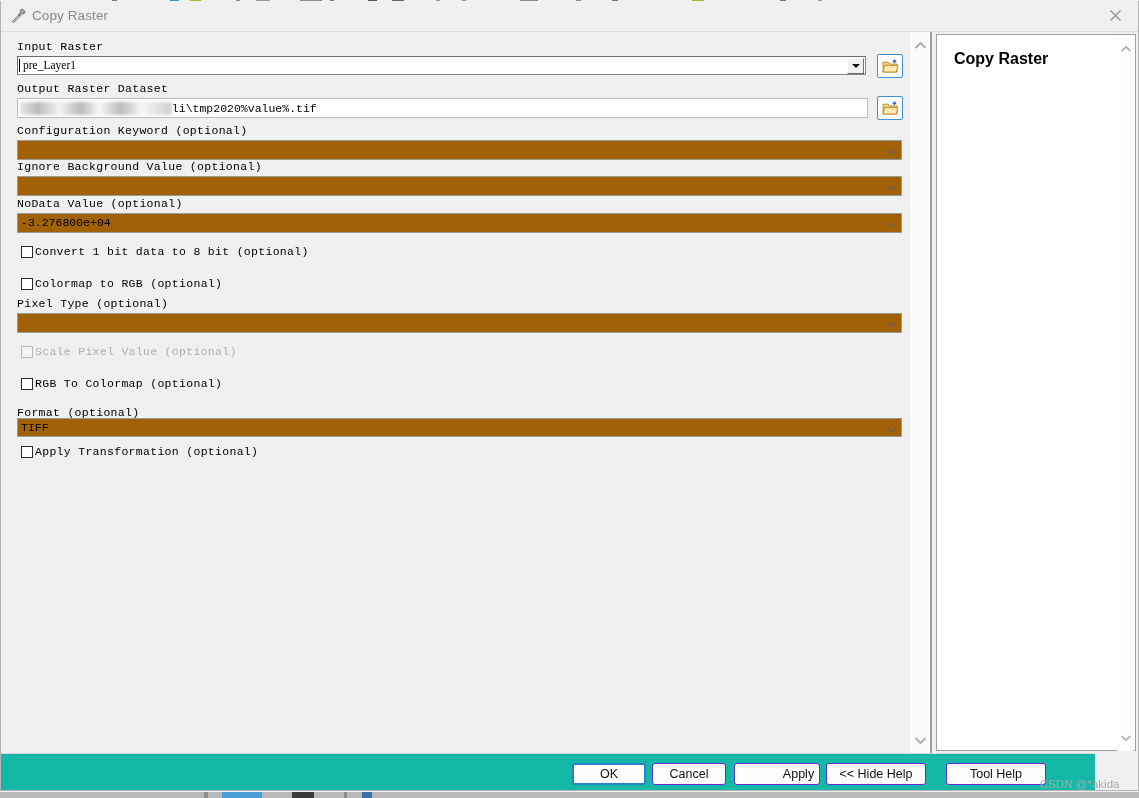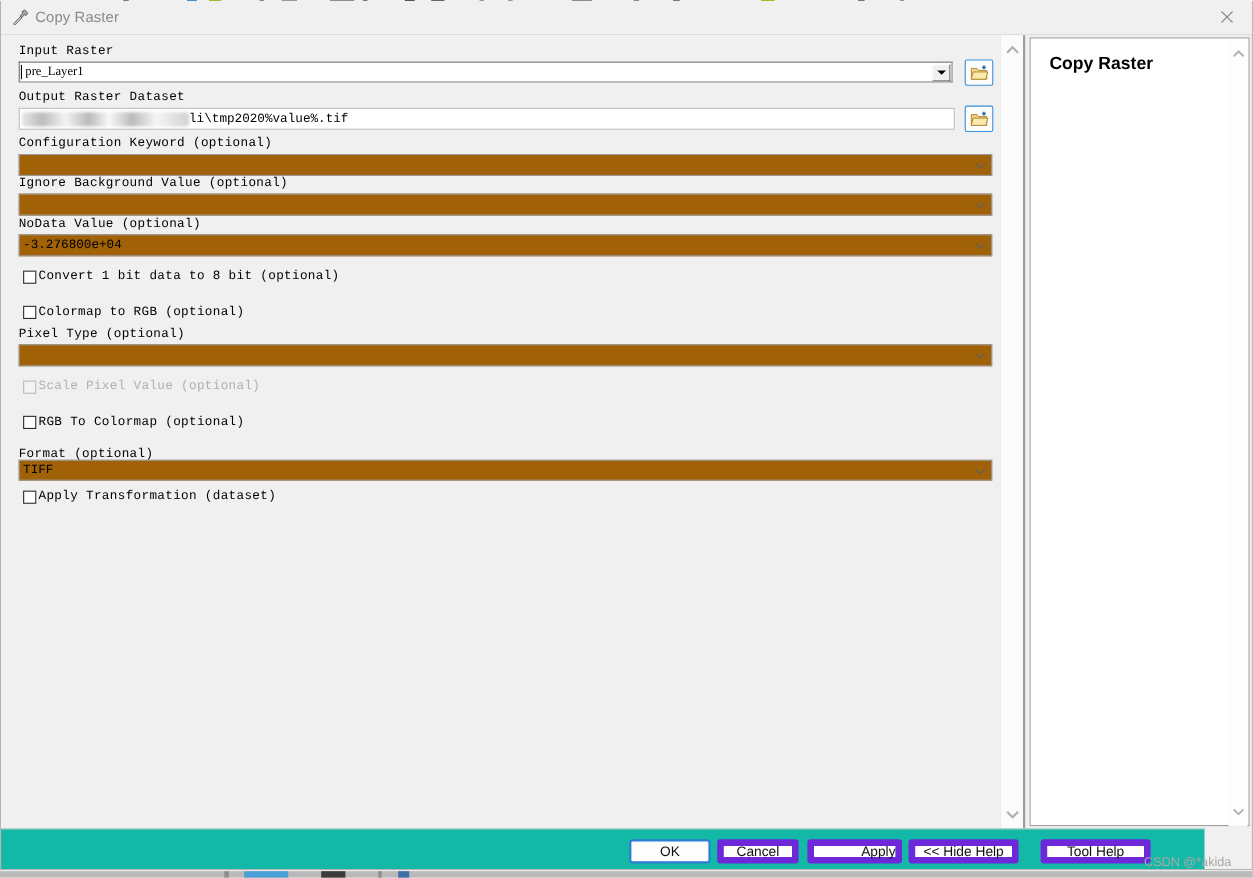--- a/index.html
+++ b/index.html
@@ -310,21 +310,21 @@
     width: 1094px;
     height: 36px;
     background: #14b8a6;
     border-top: 1px solid #d6d6d6;
   }
   .btn {
     position: absolute;
     top: 9px;
     height: 22px;
     background: #fdfdfd;
-    border: 6px solid #6d28d9;
+    border: 1px solid #6d28d9;
     border-radius: 3px;
     box-sizing: border-box;
     display: flex; align-items: center; justify-content: center;
     font-size: 12.5px;
     color: #111;
     cursor: default;
   }
   .btn.primary {
     border: 2px solid #2a7fd4;
     border-radius: 3px;
@@ -485,21 +485,21 @@
           <span class="val">TIFF</span>
           <span class="chev">
             <svg width="11" height="7" viewBox="0 0 11 7">
                 <path d="M1 1.4 L5.5 5.6 L10 1.4" stroke="#606060" stroke-width="1.1" fill="none"></path>
               </svg>
           </span>
         </div>
 
         <div class="cb-row" style="left:20px; top:413px;">
           <span class="cb-box"></span>
-          <span class="cb-label">Apply Transformation (dataset)</span>
+          <span class="cb-label">Apply Transformation (optional)</span>
         </div>
 
       </div>
     </div>
 
     <div id="form-scroll">
       <span class="sb-arrow sb-up">
         <svg width="13" height="9" viewBox="0 0 13 9">
             <path d="M1.5 7 L6.5 2 L11.5 7" stroke="#b0b0b0" stroke-width="2" fill="none"></path>
           </svg>

